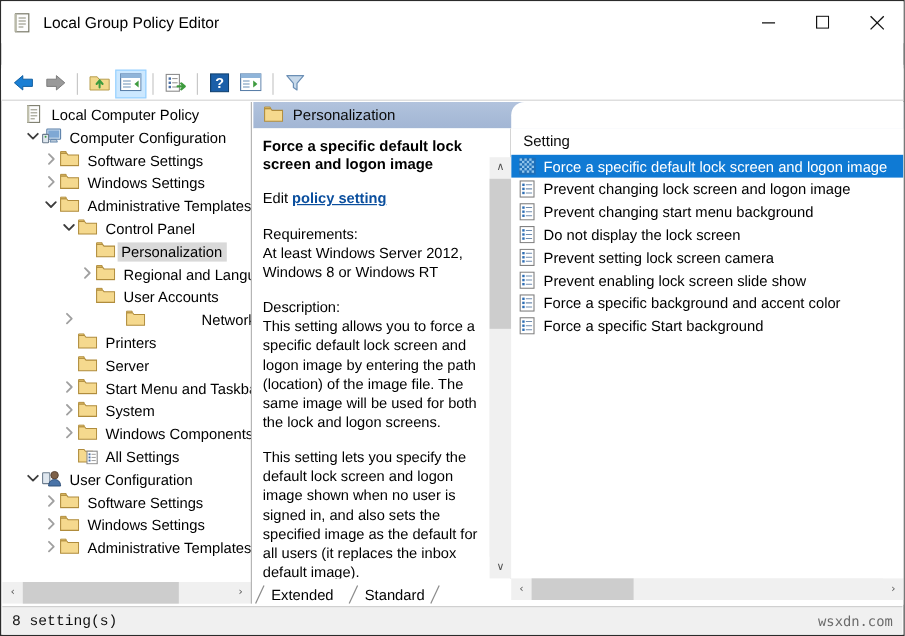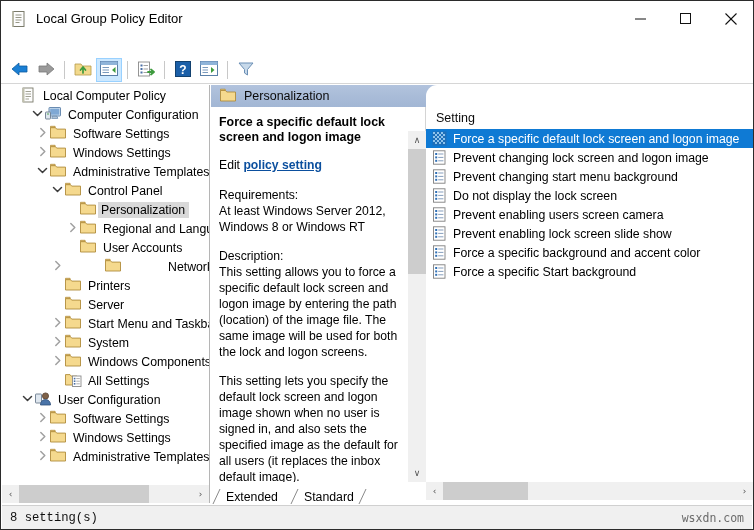--- a/index.html
+++ b/index.html
@@ -330,21 +330,21 @@
     align-items: center;
     box-sizing: border-box;
   }
 
   
   .tabs {
     position: absolute;
     left: 211px; top: 486px;
     height: 18px;
     display: flex;
-    align-items: center;
+    align-items: flex-start;
     font-size: 12.3px;
   }
   .tab {
     position: relative;
     padding: 1px 12px 1px 14px;
     color: #000;
     height: 17px;
     line-height: 16px;
     box-sizing: border-box;
   }
@@ -531,21 +531,21 @@
               <path d="M3.5 1 L3.5 15" stroke="#c0c0ad" stroke-width="2"></path>
               <g stroke="#8a8a78" stroke-width="0.8">
                 <line x1="5.5" y1="4.5" x2="11" y2="4.5"></line>
                 <line x1="5.5" y1="7" x2="11" y2="7"></line>
                 <line x1="5.5" y1="9.5" x2="11" y2="9.5"></line>
                 <line x1="5.5" y1="12" x2="9" y2="12"></line>
               </g>
             </svg></span>
           <span class="tree-label">Local Computer Policy</span>
         </div>
-        <div class="tree-row" style="padding-left: 28px;">
+        <div class="tree-row" style="padding-left: 18px;">
           <span class="twisty">
             <svg width="11" height="11" viewBox="0 0 11 11">
               <path d="M1.5 3.5 L5.5 7.5 L9.5 3.5" fill="none" stroke="#3c3c3c" stroke-width="1.5" stroke-linecap="round" stroke-linejoin="round"></path>
             </svg>
           </span>
           <span class="tree-icon"><svg width="17" height="15" viewBox="0 0 17 15">
               <rect x="4" y="1.5" width="11.5" height="8.5" rx="0.6" fill="#cfe0f0" stroke="#5a7fa8" stroke-width="0.9"></rect>
               <rect x="5.2" y="2.7" width="9.1" height="6" fill="#7fa8d4"></rect>
               <path d="M7.5 10.2 L12 10.2 L12.8 12.4 L6.7 12.4 Z" fill="#b9c9d9" stroke="#5a7fa8" stroke-width="0.7"></path>
               <rect x="0.5" y="6" width="5" height="7" rx="0.6" fill="#dfe7ef" stroke="#6b7c8d" stroke-width="0.9"></rect>
@@ -890,21 +890,21 @@
                   <rect x="3.2" y="3" width="2" height="2"></rect>
                   <rect x="3.2" y="6.4" width="2" height="2"></rect>
                   <rect x="3.2" y="9.8" width="2" height="2"></rect>
                 </g>
                 <g stroke="#6f8db0" stroke-width="0.85">
                   <line x1="6.2" y1="4" x2="11.4" y2="4"></line>
                   <line x1="6.2" y1="7.4" x2="11.4" y2="7.4"></line>
                   <line x1="6.2" y1="10.8" x2="11.4" y2="10.8"></line>
                 </g>
               </svg></span>
-            <span>Prevent enabling users screen camera</span>
+            <span>Prevent setting lock screen camera</span>
           </div>
           <div class="list-row">
             <span class="li-icon"><svg width="15" height="15" viewBox="0 0 15 15">
                 <rect x="1.5" y="0.8" width="11.5" height="13.4" fill="#ffffff" stroke="#7f7f7f" stroke-width="0.9"></rect>
                 <g fill="#2f6fb5">
                   <rect x="3.2" y="3" width="2" height="2"></rect>
                   <rect x="3.2" y="6.4" width="2" height="2"></rect>
                   <rect x="3.2" y="9.8" width="2" height="2"></rect>
                 </g>
                 <g stroke="#6f8db0" stroke-width="0.85">

